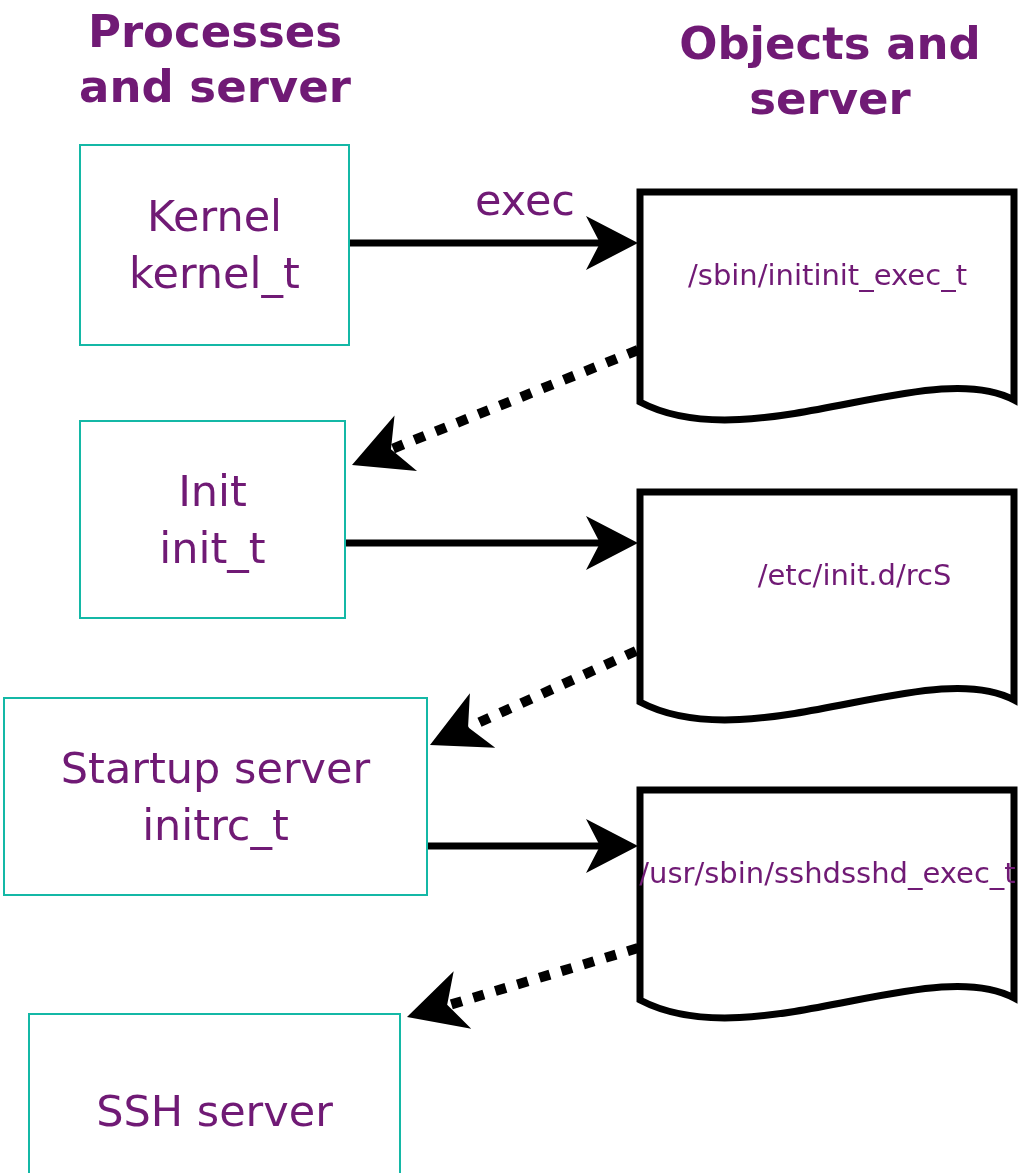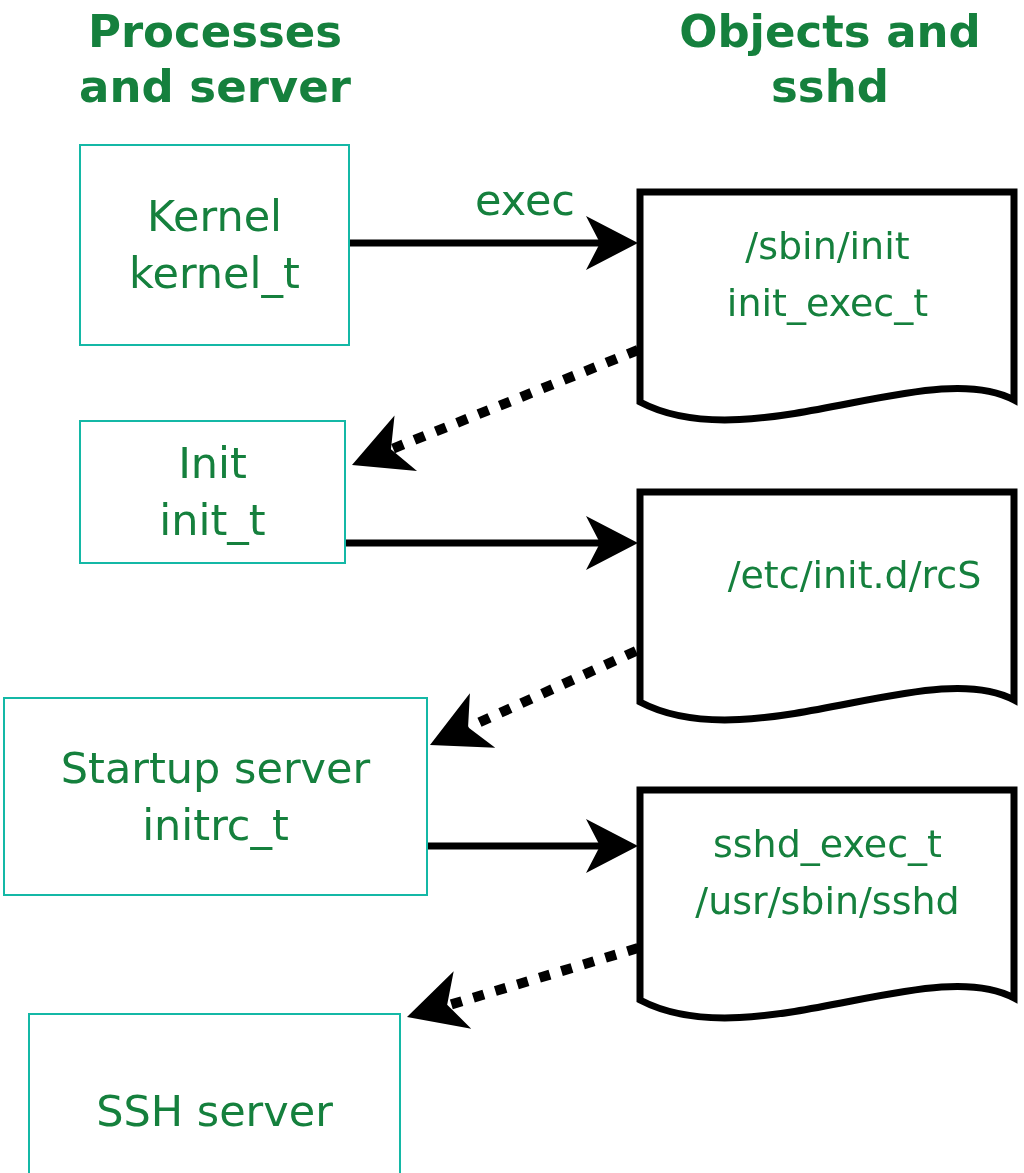--- a/index.html
+++ b/index.html
@@ -1,21 +1,21 @@
 <!DOCTYPE html>
 <html><head>
 <meta charset="utf-8">
 <style>
   html, body { margin: 0; padding: 0; background: #ffffff; }
   .canvas {
     position: relative;
     width: 1024px;
     height: 1173px;
     background: #ffffff;
-    color: #15803d;
+    color: #701a75;
     font-family: "DejaVu Sans", sans-serif;
     overflow: hidden;
   }
   .layer-svg {
     position: absolute;
     left: 0; top: 0;
     width: 1024px; height: 1173px;
   }
   .col-header {
     position: absolute;
@@ -35,25 +35,25 @@
     flex-direction: column;
     align-items: center;
     justify-content: center;
     text-align: center;
     font-size: 43px;
     line-height: 57px;
   }
   .doc-text {
     position: absolute;
     display: flex;
-    flex-direction: column;
+    flex-direction: row;
     align-items: center;
     justify-content: center;
     text-align: right;
-    font-size: 38px;
+    font-size: 29px;
     line-height: 57px;
     pointer-events: none;
   }
   .edge-label {
     position: absolute;
     text-align: center;
     font-size: 43px;
     line-height: 48px;
   }
 </style>
@@ -104,48 +104,48 @@
       <g transform="translate(407,1017) rotate(163)">
         <path d="M0,0 L-58,-30 L-42,0 L-58,30 Z" fill="#000000"></path>
       </g>
     </g>
   </svg>
 
   <div class="col-header" style="left:20px; top:4px; width:390px;">
     <span class="hline">Processes</span>
     <span class="hline">and server</span>
   </div>
-  <div class="col-header" style="left:640px; top:4px; width:380px;">
+  <div class="col-header" style="left:640px; top:16px; width:380px;">
     <span class="hline">Objects and</span>
-    <span class="hline">sshd</span>
+    <span class="hline">server</span>
   </div>
 
   <div class="proc-box" style="left:79px; top:144px; width:271px; height:202px;">
     <span>Kernel</span>
     <span>kernel_t</span>
   </div>
-  <div class="proc-box" style="left:79px; top:420px; width:267px; height:144px;text-align:right;">
+  <div class="proc-box" style="left:79px; top:420px; width:267px; height:199px;text-align:right;">
     <span>Init</span>
     <span>init_t</span>
   </div>
   <div class="proc-box" style="left:3px; top:697px; width:425px; height:199px;">
     <span>Startup server</span>
     <span>initrc_t</span>
   </div>
   <div class="proc-box" style="left:28px; top:973px; width:373px; height:196px;margin-top:40px;">
     <span>SSH server</span>
   </div>
 
   <div class="doc-text" style="left:645px; top:200px; width:365px; height:150px;">
     <span>/sbin/init</span>
     <span>init_exec_t</span>
   </div>
   <div class="doc-text" style="left:645px; top:500px; width:419px; height:150px;">
     <span>/etc/init.d/rcS</span>
   </div>
   <div class="doc-text" style="left:645px; top:798px; width:365px; height:150px;">
+    <span>/usr/sbin/sshd</span>
     <span>sshd_exec_t</span>
-    <span>/usr/sbin/sshd</span>
   </div>
 
   <div class="edge-label" style="left:425px; top:176px; width:150px;text-align:right;">exec</div>
 
 </div>
 
 </body></html>

